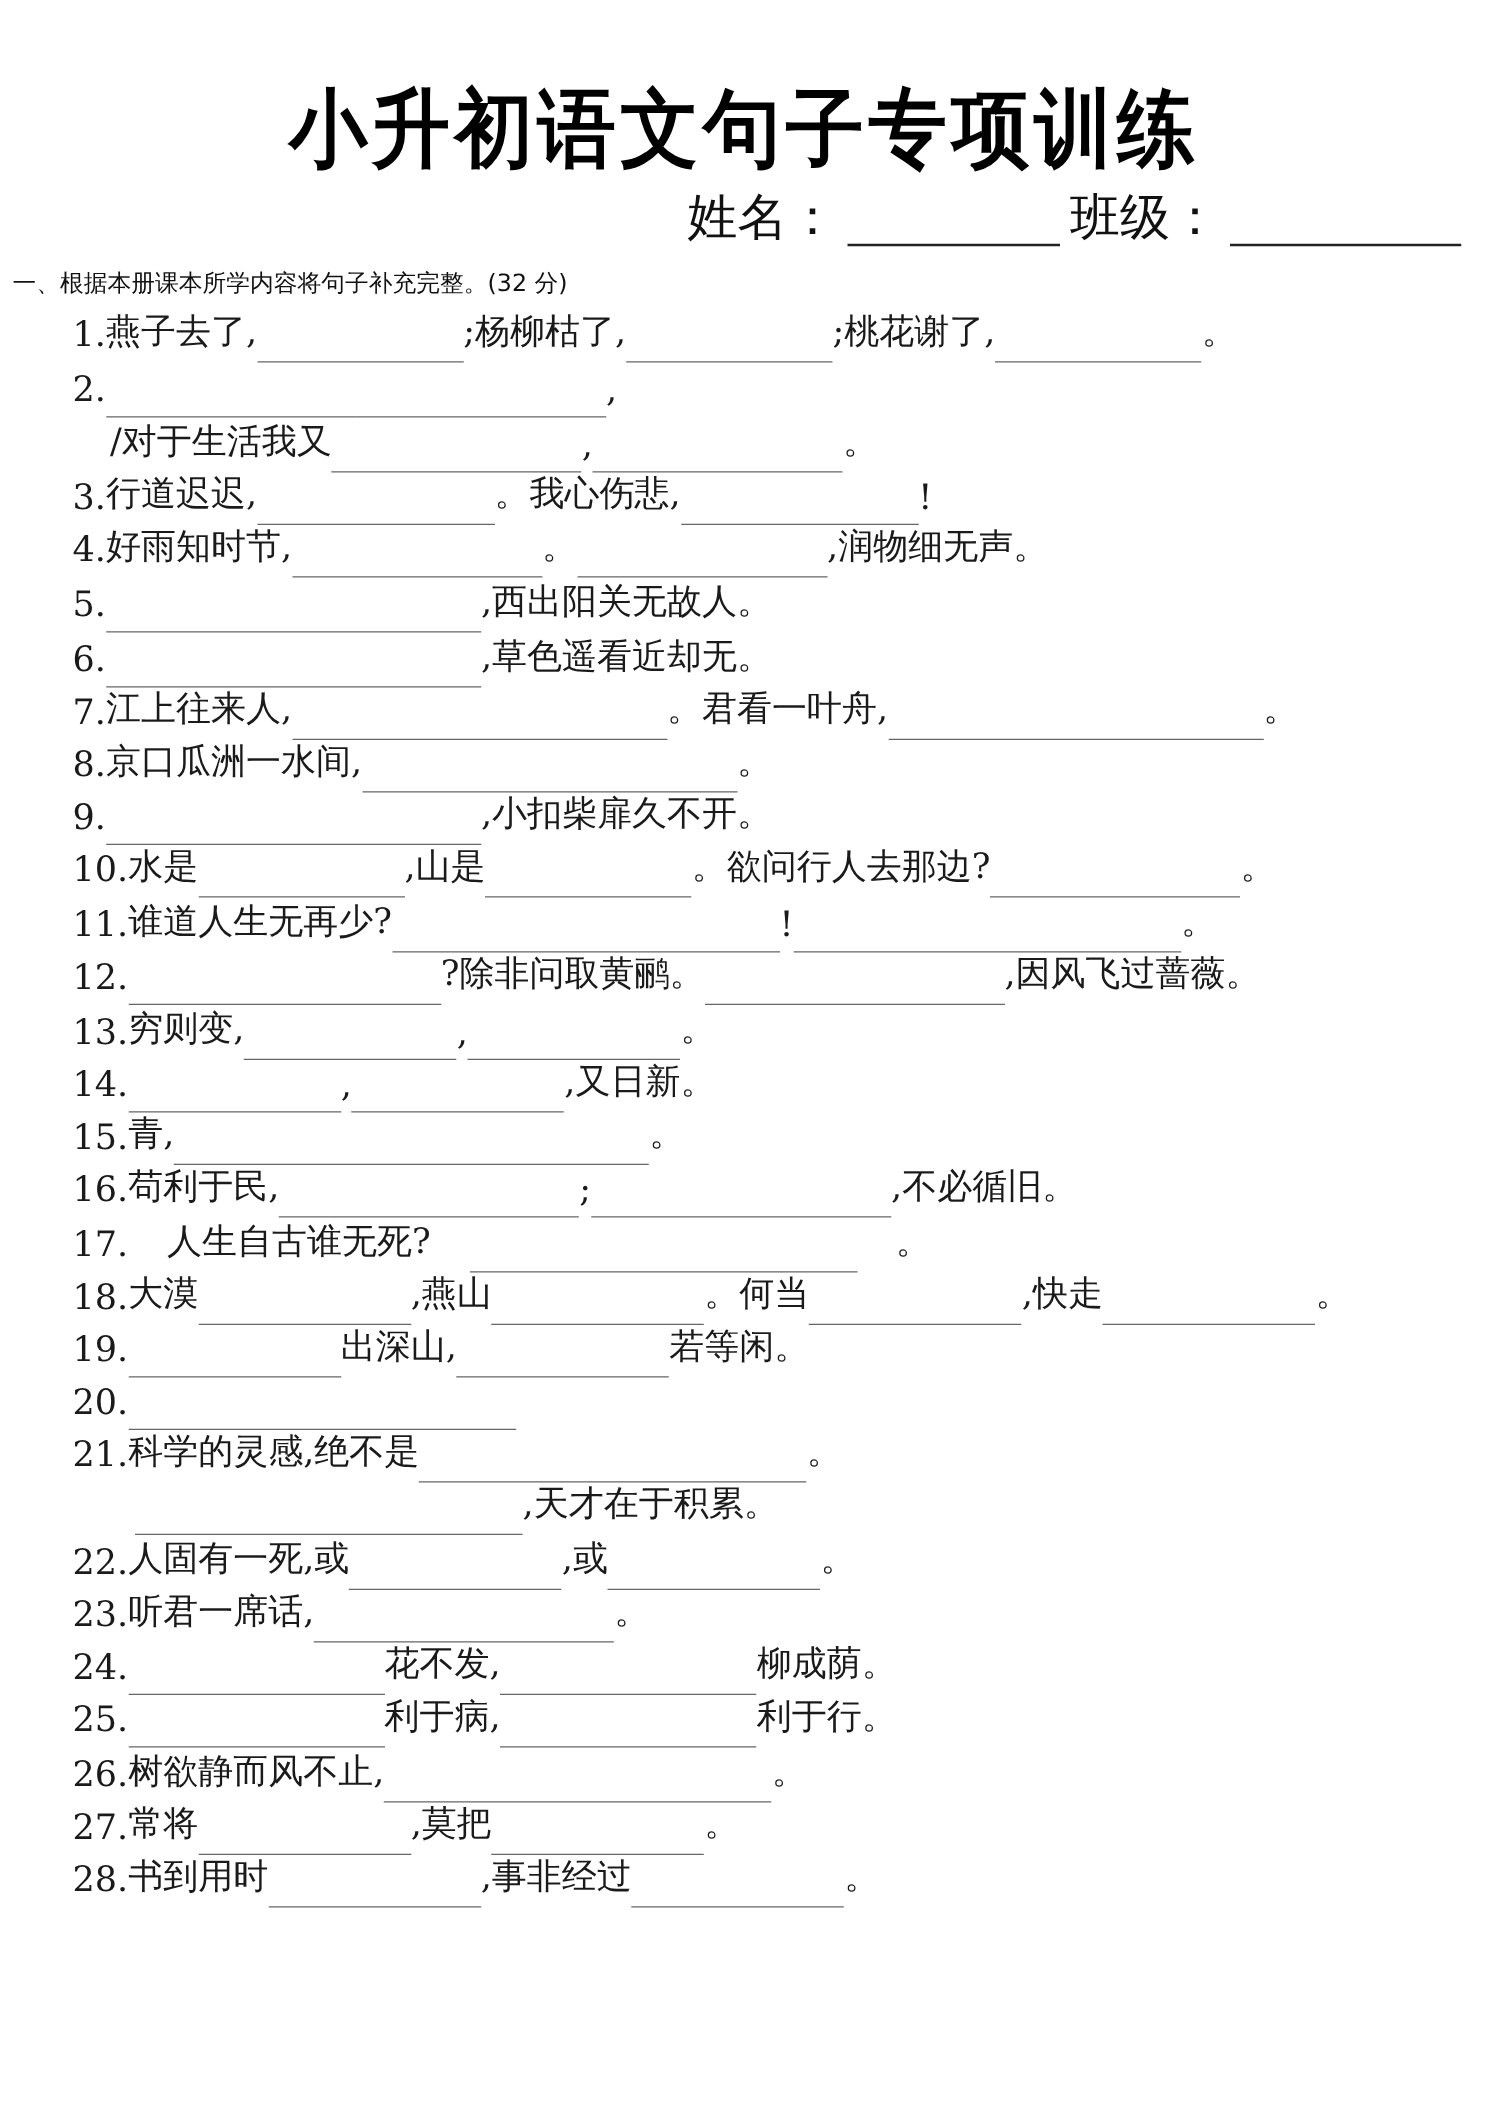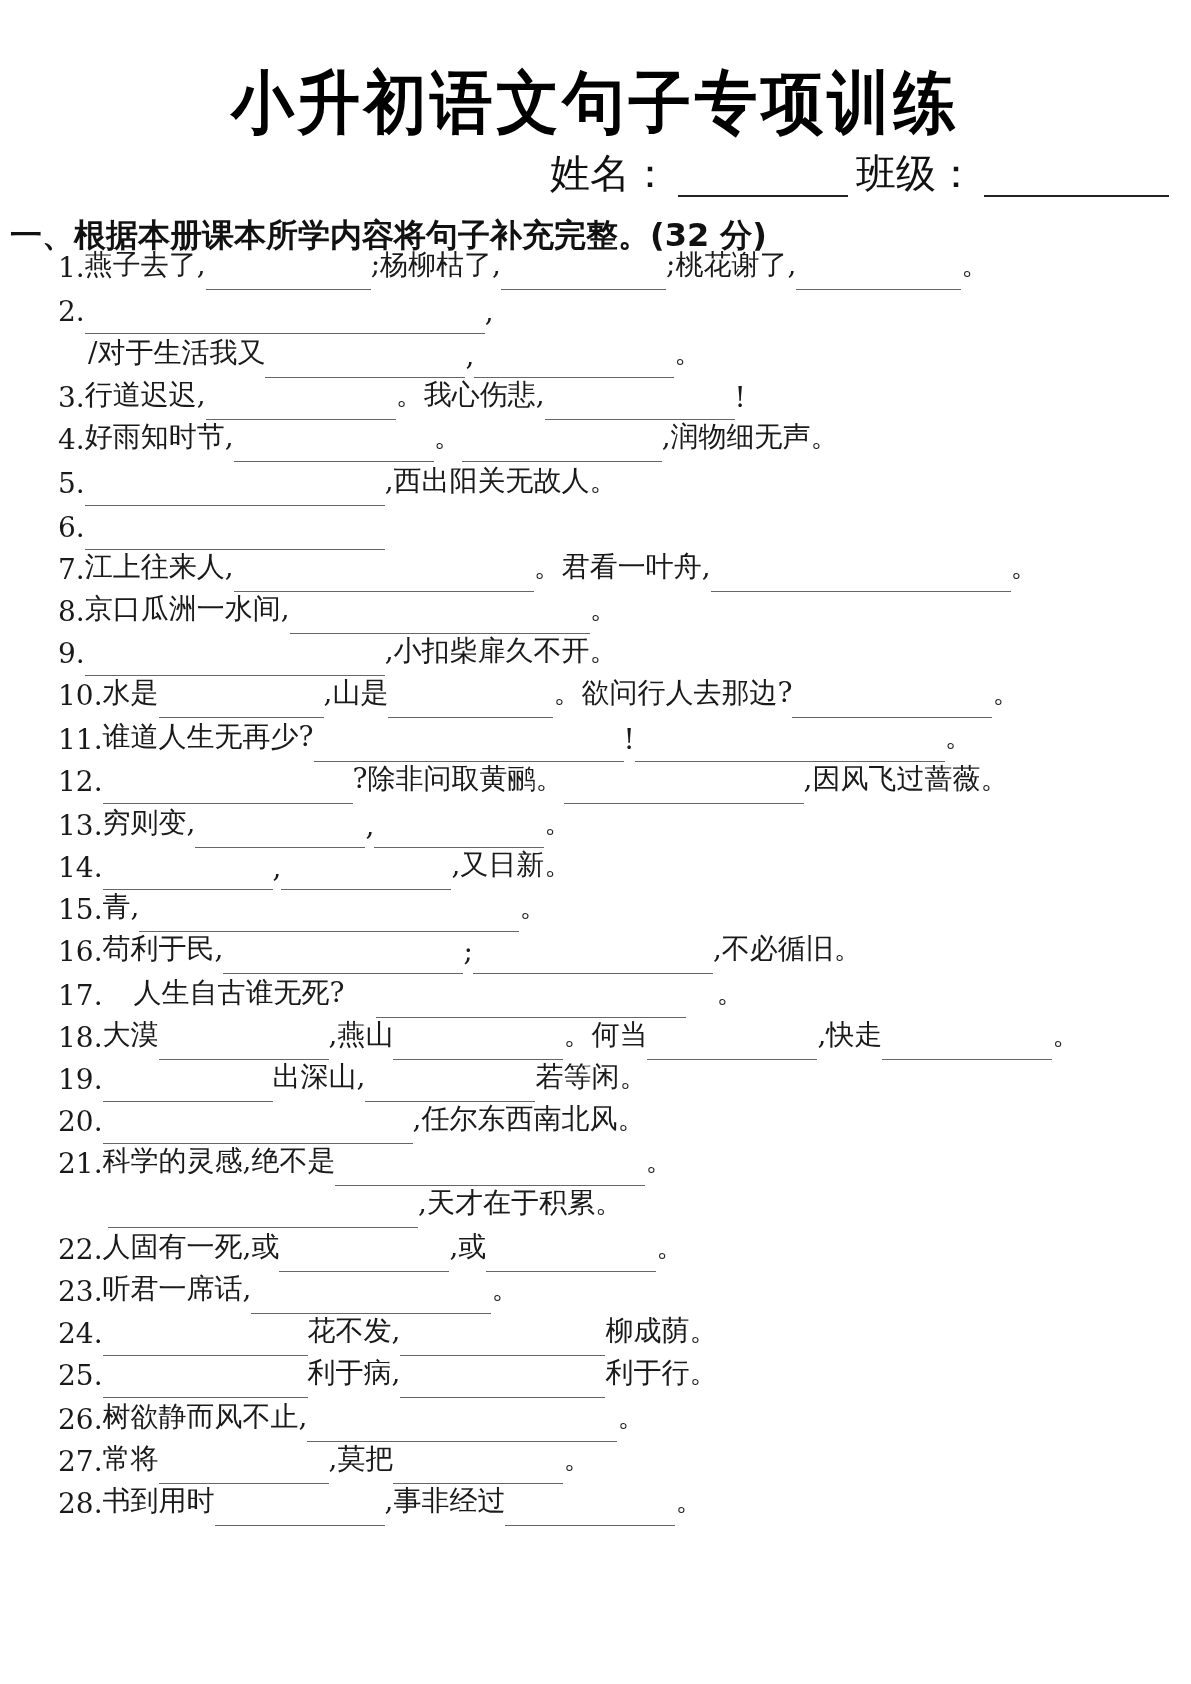--- a/index.html
+++ b/index.html
@@ -17,21 +17,21 @@
     .info {
       position: absolute; top: 155px; left: 550px; height: 46px;
       display: flex; align-items: flex-end;
       font-family: "DejaVu Sans", "Liberation Sans", sans-serif;
       font-size: 40px; color: #111;
     }
     .info .blank { display: inline-block; border-bottom: 2px solid #222; height: 40px; margin: 0 8px 4px 8px; }
     .section {
       position: absolute; left: 10px; top: 214px;
       font-family: "DejaVu Sans", "Liberation Sans", sans-serif;
-      font-size: 32px; font-weight: bold; color: #111;
+      font-size: 19px; font-weight: normal; color: #111;
     }
     .line {
       position: absolute; left: 58px; height: 40px;
       display: flex; align-items: flex-end; white-space: nowrap;
       font-size: 28px; color: #1a1a1a;
     }
     .line .num { display: inline-block; }
     .line .seg { display: inline-block; }
     .line .blank {
       display: inline-block; border-bottom: 1.5px solid #666; height: 30px; margin-bottom: -6px;
@@ -92,20 +92,21 @@
       <span class="seg">,润物细无声。</span>
     </div>
     <div class="line" style="top: 460px;">
       <span class="num">5.</span>
       <span class="blank" style="width: 300px;"></span>
       <span class="seg">,西出阳关无故人。</span>
     </div>
     <div class="line" style="top: 504px;">
       <span class="num">6.</span>
       <span class="blank" style="width: 300px;"></span>
+      <span class="seg">,草色遥看近却无。</span>
     </div>
     <div class="line" style="top: 546px;">
       <span class="num">7.</span>
       <span class="seg">江上往来人,</span>
       <span class="blank" style="width: 300px;"></span>
       <span class="seg">。君看一叶舟,</span>
       <span class="blank" style="width: 300px;"></span>
       <span class="seg">。</span>
     </div>
     <div class="line" style="top: 588px;">
@@ -194,21 +195,20 @@
     <div class="line" style="top: 1056px;">
       <span class="num">19.</span>
       <span class="blank" style="width: 170px;"></span>
       <span class="seg">出深山,</span>
       <span class="blank" style="width: 170px;"></span>
       <span class="seg">若等闲。</span>
     </div>
     <div class="line" style="top: 1098px;">
       <span class="num">20.</span>
       <span class="blank" style="width: 310px;"></span>
-      <span class="seg">,任尔东西南北风。</span>
     </div>
     <div class="line" style="top: 1140px;">
       <span class="num">21.</span>
       <span class="seg">科学的灵感,绝不是</span>
       <span class="blank" style="width: 310px;"></span>
       <span class="seg">。</span>
     </div>
     <div class="line" style="top: 1182px; left: 108px;">
       <span class="blank" style="width: 310px;"></span>
       <span class="seg">,天才在于积累。</span>

